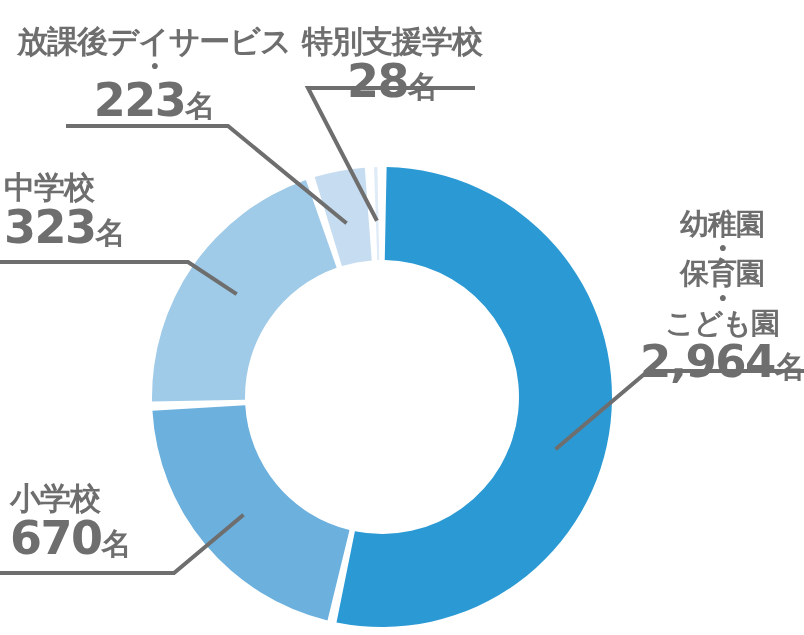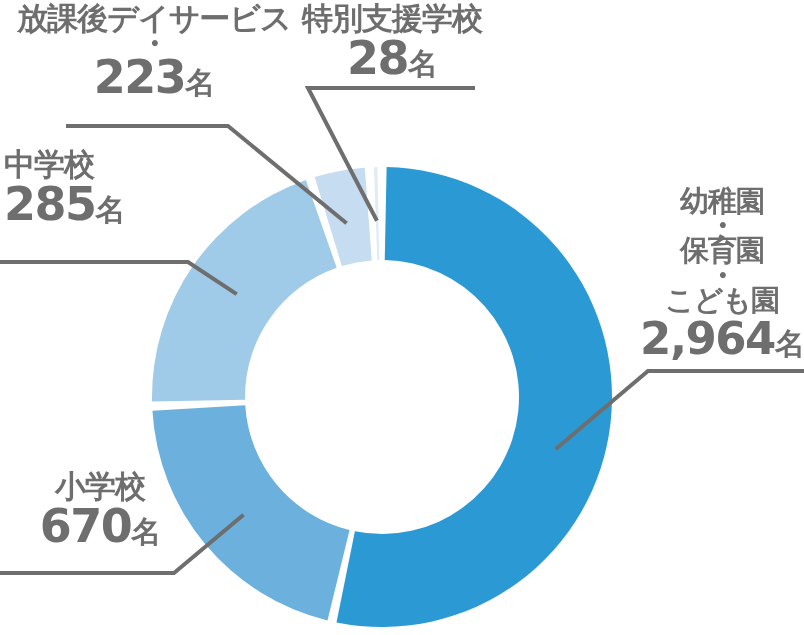--- a/index.html
+++ b/index.html
@@ -12,32 +12,33 @@
   #stage{position:absolute;left:0;top:0;width:804px;height:635px;}
   svg#chart{position:absolute;left:0;top:0;width:804px;height:635px;display:block;}
 
   .lbl{
     position:absolute;
     color:#6e6e6e;
     font-weight:bold;
     line-height:1.04;
     white-space:nowrap;
     letter-spacing:-0.5px;
+    margin-top:23px;
     -webkit-font-smoothing:antialiased;
   }
   .lbl .name{display:block;font-size:31px;letter-spacing:-1px;}
   .lbl .mid{display:block;font-size:31px;line-height:0.62;letter-spacing:-1px;}
   .lbl .val{display:block;font-size:46px;letter-spacing:-1.5px;margin-top:1px;}
   .lbl .val .unit{font-size:30px;letter-spacing:-1px;}
 
   
   #lbl-houkago{left:8px;top:2px;text-align:center;width:292px;}
   #lbl-tokubetsu{left:292px;top:2px;text-align:center;width:200px;}
   #lbl-chugaku{left:4px;top:148px;text-align:left;width:182px;}
-  #lbl-shougaku{left:10px;top:470px;text-align:center;width:180px;}
+  #lbl-shougaku{left:10px;top:459px;text-align:left;width:180px;}
   #lbl-youchien{left:640px;top:186px;text-align:center;width:164px;}
   #lbl-youchien .name{font-size:29px;text-align:center;}
   #lbl-youchien .val{font-size:45px;}
 </style>
 </head>
 <body>
 
 <div id="stage">
 
   <svg id="chart" viewBox="0 0 804 635">
@@ -68,21 +69,21 @@
     <span class="val"><span>223</span><span class="unit">名</span></span>
   </div>
 
   <div class="lbl" id="lbl-tokubetsu">
     <span class="name">特別支援学校</span>
     <span class="val"><span>28</span><span class="unit">名</span></span>
   </div>
 
   <div class="lbl" id="lbl-chugaku">
     <span class="name">中学校</span>
-    <span class="val"><span>285</span><span class="unit">名</span></span>
+    <span class="val"><span>323</span><span class="unit">名</span></span>
   </div>
 
   <div class="lbl" id="lbl-shougaku">
     <span class="name">小学校</span>
     <span class="val"><span>670</span><span class="unit">名</span></span>
   </div>
 
   <div class="lbl" id="lbl-youchien">
     <span class="name">幼稚園</span>
     <span class="mid">・</span>

